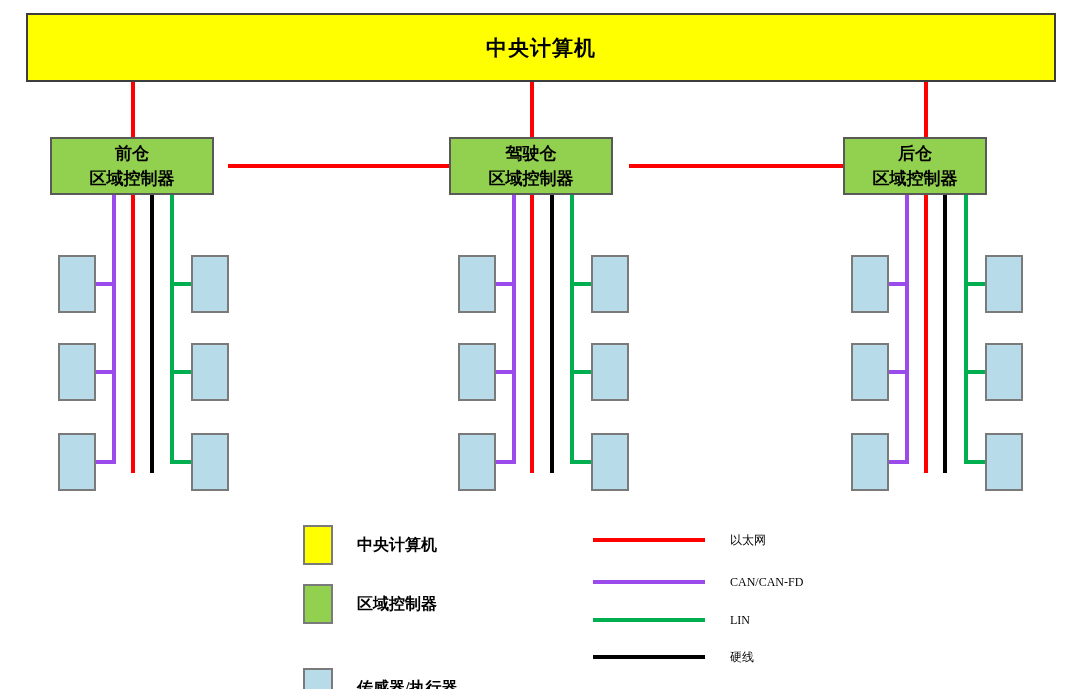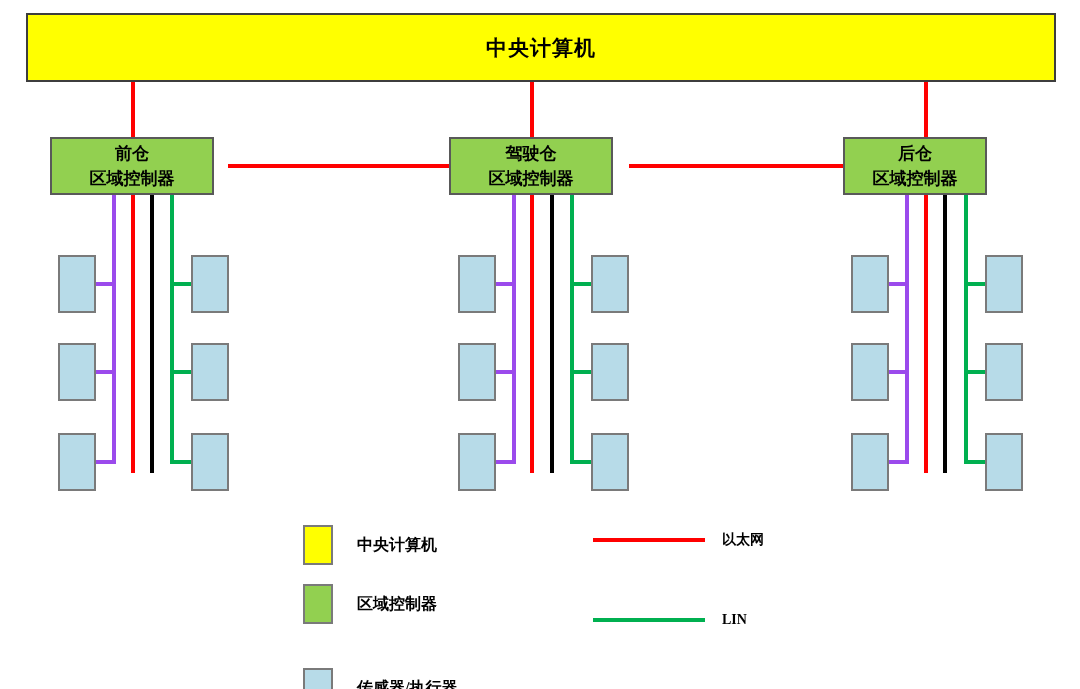--- a/index.html
+++ b/index.html
@@ -18,21 +18,21 @@
               display:flex; flex-direction:column; align-items:center; justify-content:center;
               font-size:17px; font-weight:bold; line-height:25px; }
   .sensor-box { position:absolute; width:38px; height:58px; border:2px solid #7a7a7a; }
 
   .legend { position:absolute; left:0; top:0; width:1080px; height:689px; pointer-events:none; }
   .lg-node { position:absolute; left:303px; height:40px; display:flex; align-items:center; }
   .lg-swatch { width:30px; height:40px; border:2px solid #7a7a7a; flex:0 0 auto; }
   .lg-node .lg-label { margin-left:24px; font-size:16px; font-weight:bold; white-space:nowrap; }
   .lg-link { position:absolute; left:593px; height:24px; display:flex; align-items:center; }
   .lg-line { width:112px; height:4px; flex:0 0 auto; }
-  .lg-link .lg-label { margin-left:17px; font-size:14px; font-weight:bold; white-space:nowrap; }
+  .lg-link .lg-label { margin-left:25px; font-size:12px; font-weight:normal; white-space:nowrap; }
 </style>
 </head>
 <body>
 
 <div class="canvas">
 
   <div class="central-box" style="background: rgb(255, 255, 0);">
     <span class="central-label">中央计算机</span>
   </div>
 
@@ -115,19 +115,27 @@
     </div>
     <div class="lg-node" style="top:668px">
       <span class="lg-swatch" style="background: rgb(183, 219, 232);"></span>
       <span class="lg-label">传感器/执行器</span>
     </div>
 
     <div class="lg-link" style="top:528px">
       <span class="lg-line" style="background: rgb(255, 0, 0);"></span>
       <span class="lg-label">以太网</span>
     </div>
+    <div class="lg-link" style="top:570px">
+      <span class="lg-line" style="background: rgb(155, 74, 236);"></span>
+      <span class="lg-label">CAN/CAN-FD</span>
+    </div>
     <div class="lg-link" style="top:608px">
       <span class="lg-line" style="background: rgb(0, 176, 80);"></span>
       <span class="lg-label">LIN</span>
+    </div>
+    <div class="lg-link" style="top:645px">
+      <span class="lg-line" style="background: rgb(0, 0, 0);"></span>
+      <span class="lg-label">硬线</span>
     </div>
   </div>
 
 </div>
 
 </body></html>

